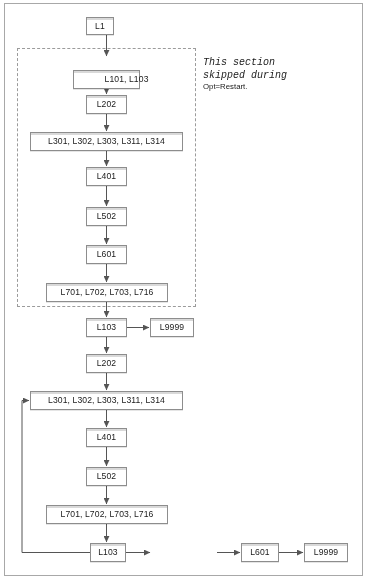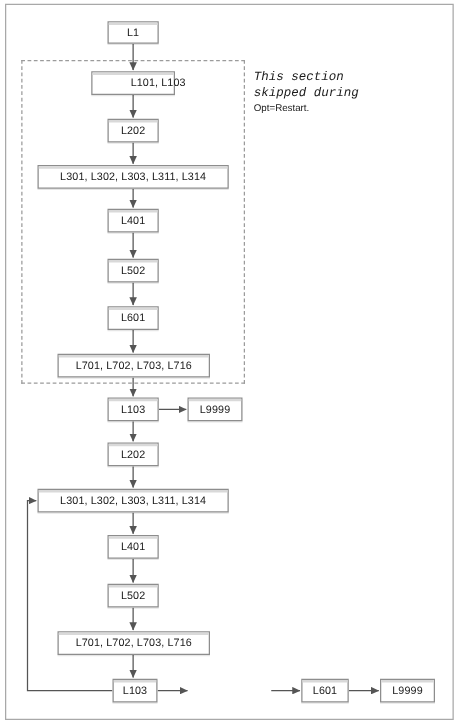--- a/index.html
+++ b/index.html
@@ -119,24 +119,24 @@
       <line x1="106.5" y1="524" x2="106.5" y2="542"></line>
 
       <line x1="126" y1="552.5" x2="150" y2="552.5"></line>
       <line x1="217" y1="552.5" x2="240" y2="552.5"></line>
       <line x1="279" y1="552.5" x2="303" y2="552.5"></line>
 
       <path d="M90,552.5 L22,552.5 L22,400.5 L29,400.5"></path>
     </g>
   </svg>
 
-  <div class="node" style="left:86px;  top:17px;  width:41px;  height:18px;">
+  <div class="node" style="left:86px;  top:17px;  width:28px;  height:18px;">
       <span>L1</span>
     </div>
-  <div class="node" style="left:73px;  top:57px;  width:67px;  height:19px;padding-left:40px;">
+  <div class="node" style="left:73px;  top:70px;  width:67px;  height:19px;padding-left:40px;">
       <span>L101, L103</span>
     </div>
   <div class="node" style="left:86px;  top:95px;  width:41px;  height:19px;">
       <span>L202</span>
     </div>
   <div class="node" style="left:30px; top:132px; width:153px; height:19px;">
       <span>L301, L302, L303, L311, L314</span>
     </div>
   <div class="node" style="left:86px;  top:167px; width:41px;  height:19px;">
       <span>L401</span>

